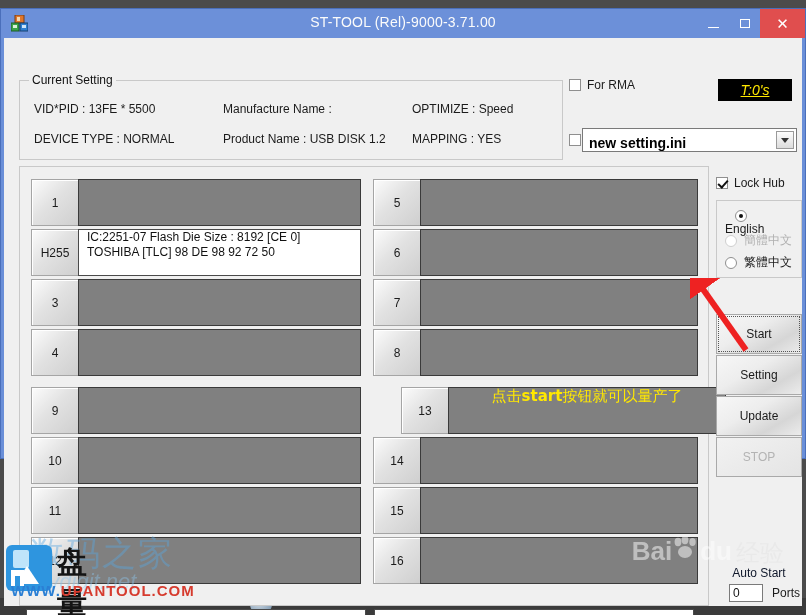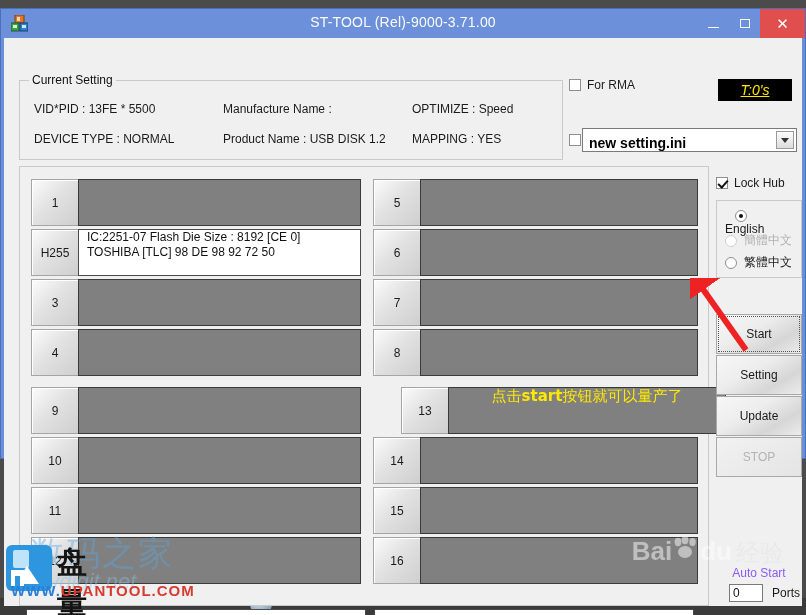--- a/index.html
+++ b/index.html
@@ -105,21 +105,21 @@
   .radio.dis .rdot{border-color:#cfcfcf;}
 
   .rbtn{position:absolute;left:0;width:86px;height:40px;box-sizing:border-box;
     background:linear-gradient(150deg,#f7f7f7 0%,#ededed 40%,#d6d6d6 72%,#ececec 100%);
     border:1px solid #a9a9a9;
     display:flex;align-items:center;justify-content:center;
     font-size:12px;color:#1b1b1b;}
   .rbtn.focus{outline:1px dotted #555;outline-offset:-3px;}
   .rbtn.dis{color:#b3b3b3;background:linear-gradient(150deg,#f2f2f2,#e4e4e4);}
   #autostart-label{position:absolute;left:0;width:86px;top:490px;text-align:center;
-    font-size:12px;color:#8b5cf6;}
+    font-size:12px;color:#0f172a;}
   #autostart-row{position:absolute;left:0;top:508px;width:86px;display:flex;align-items:center;}
   #autostart-input{width:34px;height:18px;background:#fff;border:1px solid #7a7a7a;
     box-sizing:border-box;font-size:12px;color:#111;padding-left:3px;line-height:17px;
     margin-left:13px;}
   #autostart-unit{font-size:12px;color:#1b1b1b;margin-left:9px;}
 
   
   #arrow{position:absolute;left:690px;top:278px;width:60px;height:75px;pointer-events:none;}
   .wm{position:absolute;pointer-events:none;}
   #wm-mydigit{left:30px;top:535px;opacity:.42;}

